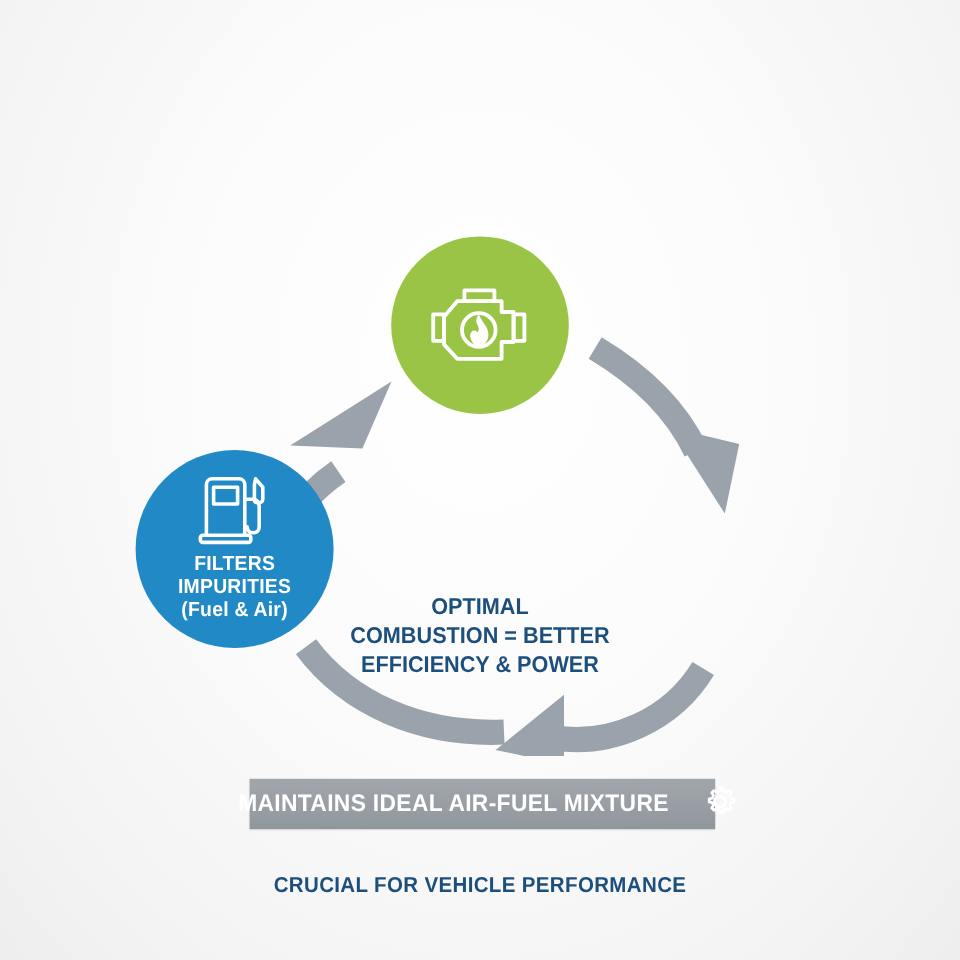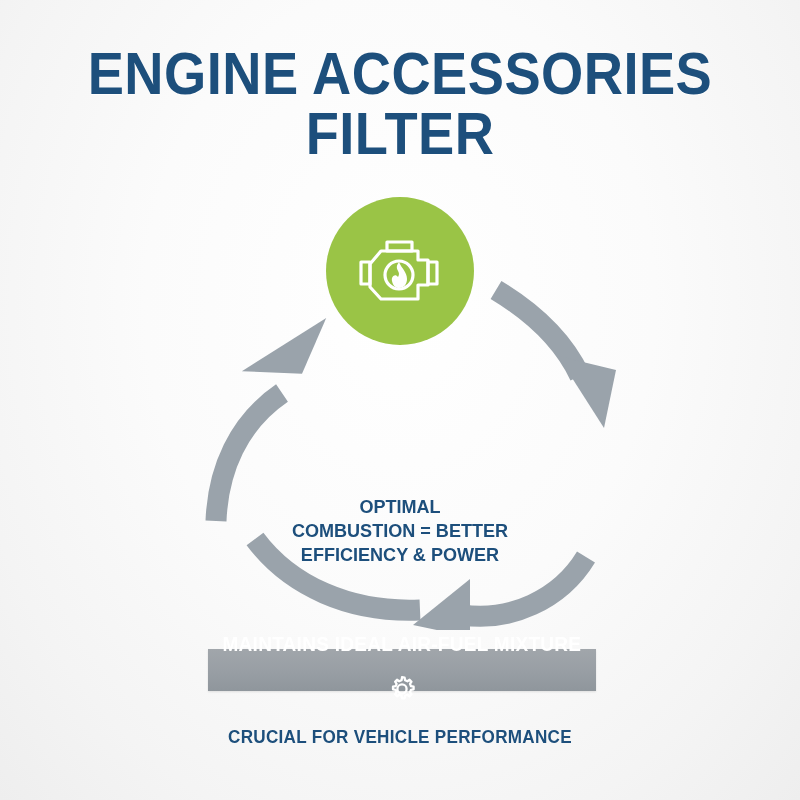--- a/index.html
+++ b/index.html
@@ -143,21 +143,20 @@
     left: 208px;
     top: 649px;
     width: 388px;
     height: 42px;
     background: linear-gradient(180deg, #a1a6ab 0%, #989ea4 55%, #8f969c 100%);
     display: flex;
     align-items: center;
     justify-content: center;
     gap: 18px;
     box-shadow: 0 1px 2px rgba(0,0,0,0.10);
-    flex-direction: column;
   }
   #banner-text {
     font-family: "Liberation Sans Narrow", "Liberation Sans", sans-serif;
     font-weight: bold;
     font-size: 20px;
     color: #ffffff;
     letter-spacing: 0.3px;
     transform: scaleX(0.95);
     white-space: nowrap;
   }
@@ -175,24 +174,20 @@
     letter-spacing: 0.3px;
     color: #1d4f7c;
     transform: scaleX(0.95);
   }
 </style>
 </head>
 <body>
 
 <div id="canvas">
 
-  <div id="title-block">
-    <span class="title-line">ENGINE ACCESSORIES</span>
-    <span class="title-line">FILTER</span>
-  </div>
 
   <div id="cycle">
 
     <svg id="arrows-svg" viewBox="0 0 800 460">
 
       <g>
         <path d="M 216 351
                  C 218 300, 238 253, 282 223" fill="none" stroke="#9aa3ab" stroke-width="21" stroke-linecap="butt"></path>
         <path d="M 322 88 L 312 148 L 253 160 Z" transform="translate(-5,51) rotate(14 290 130)" fill="#9aa3ab"></path>
       </g>
@@ -218,20 +213,35 @@
           <rect x="30" y="5" width="25" height="9"></rect>
           <path d="M 24 14 L 61 14 L 61 23 L 71 23 L 71 48 L 61 48 L 61 62 L 24 62 L 13 50 L 13 27 Z"></path>
           <rect x="4" y="25" width="9" height="22"></rect>
           <rect x="71" y="25" width="9" height="22"></rect>
           <circle cx="42" cy="38" r="14"></circle>
           <path d="M 42 25 C 36 33, 45 34, 41 40 C 38 36, 34 40, 35 44 C 36 49, 39 51, 42 51 C 47 51, 50 47, 50 42 C 50 35, 45 32, 42 25 Z" fill="#ffffff" stroke="none"></path>
         </svg>
       </span>
     </div>
 
+    <div class="node" id="node-left">
+      <span class="node-icon">
+        <svg width="66" height="62" viewBox="0 0 66 62" fill="none" stroke="#ffffff" stroke-width="3" stroke-linejoin="round" stroke-linecap="round">
+          <path d="M 9 52 L 9 10 C 9 7, 11 5, 14 5 L 36 5 C 39 5, 41 7, 41 10 L 41 52"></path>
+          <rect x="15" y="12" width="20" height="14"></rect>
+          <rect x="4" y="52" width="42" height="6" rx="2"></rect>
+          <path d="M 41 22 L 48 22 C 51 22, 53 25, 53 28 L 53 45 C 53 48, 51 50, 48 50 C 45 50, 43 48, 43 45"></path>
+          <path d="M 50 5 L 56 12 L 56 22 C 56 24, 54 25, 52 25 C 50 25, 49 24, 49 22 L 49 10 Z"></path>
+        </svg>
+      </span>
+      <span class="node-label">
+        <span class="lbl-line">FILTERS IMPURITIES</span>
+        <span class="lbl-line sub">(Fuel &amp; Air)</span>
+      </span>
+    </div>
 
 
     <div id="center-text">
       <span class="lbl-line">OPTIMAL</span>
       <span class="lbl-line">COMBUSTION = BETTER</span>
       <span class="lbl-line">EFFICIENCY &amp; POWER</span>
     </div>
   </div>
 
   <div id="banner">

